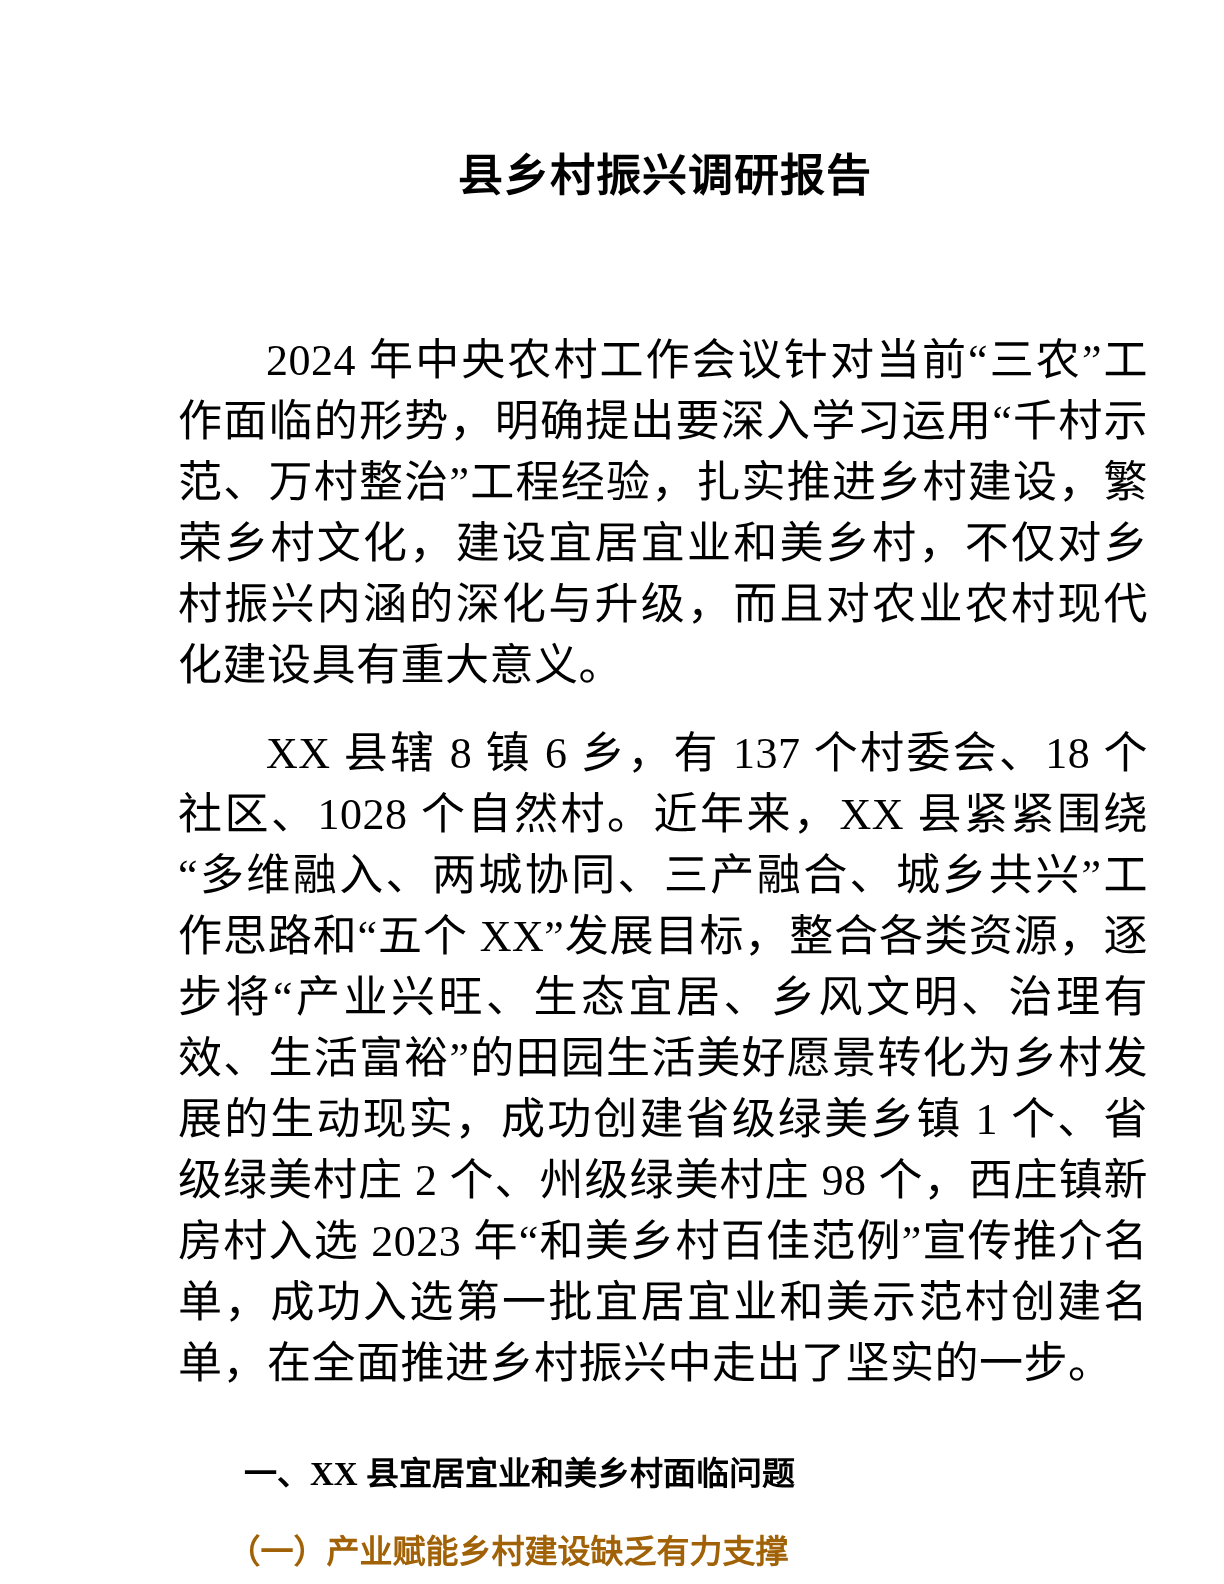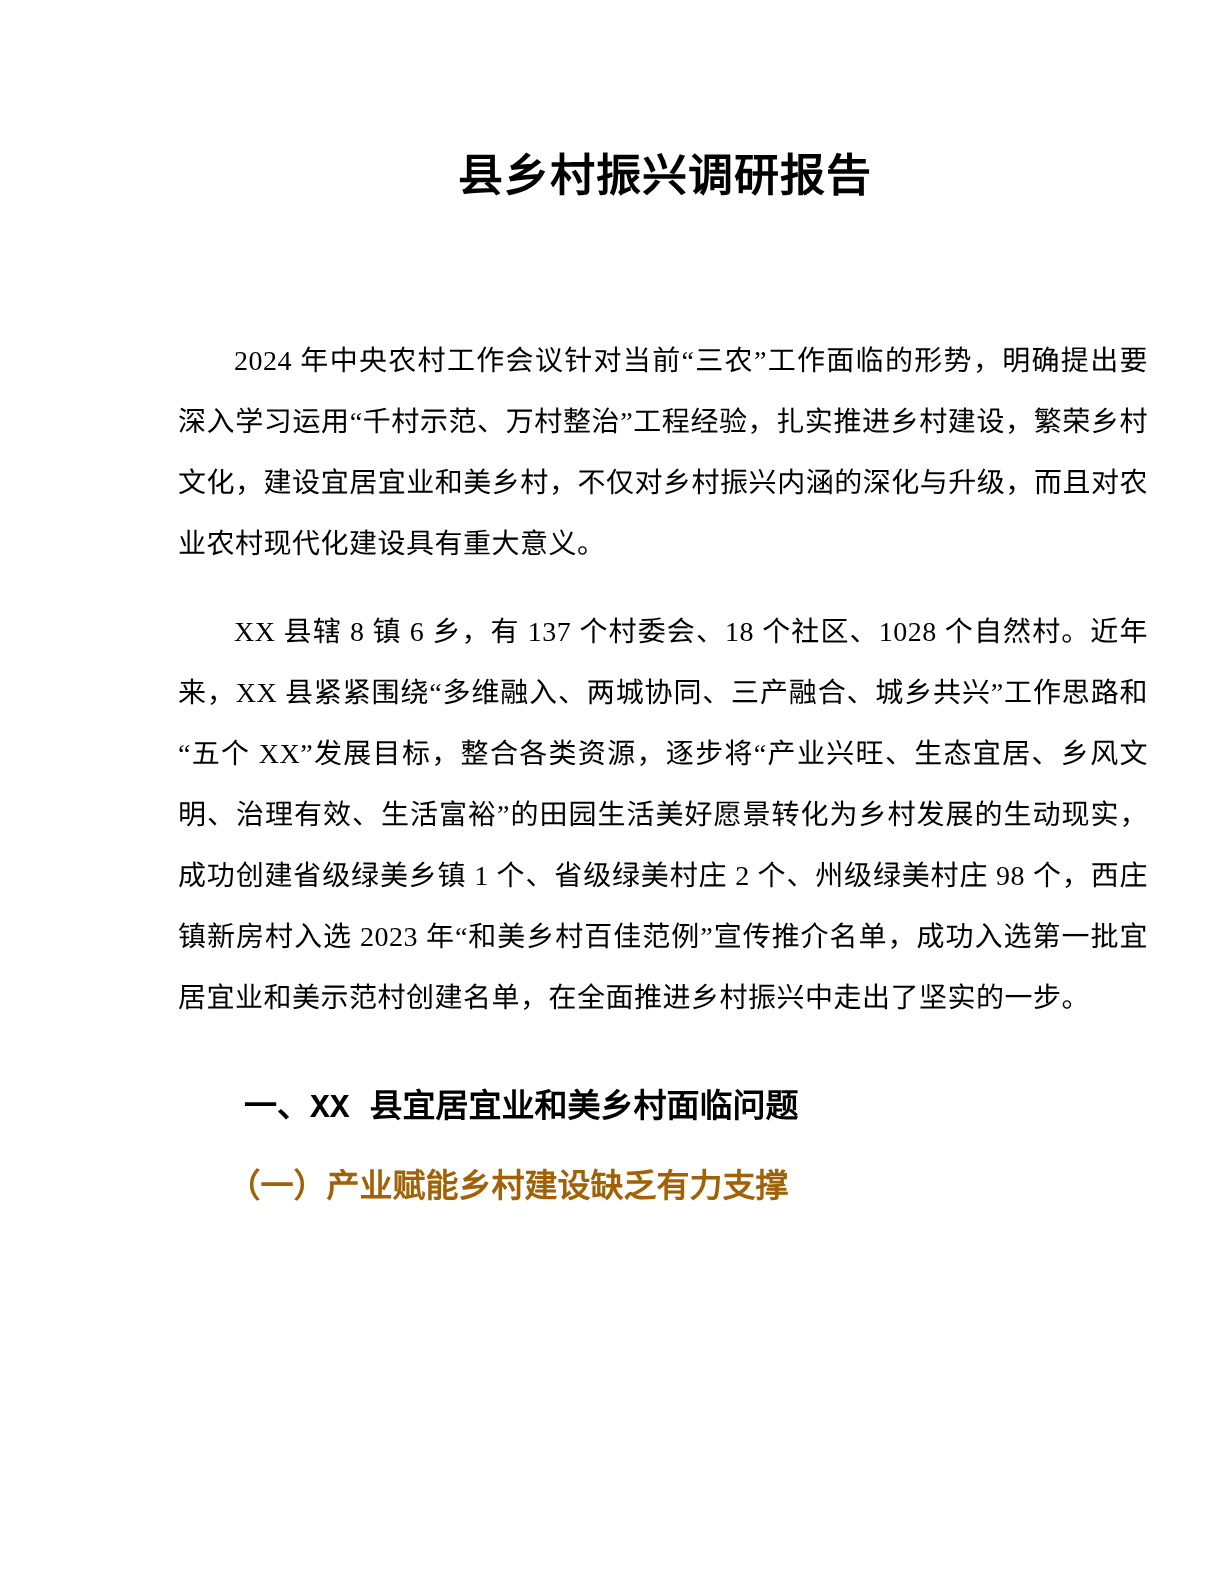--- a/index.html
+++ b/index.html
@@ -28,30 +28,30 @@
     text-align: center;
     letter-spacing: 1px;
     color: #000000;
   }
   .body-text {
     margin-top: 126px;
   }
   .body-paragraph {
     margin: 0 4px 27px 0;
     font-family: "Liberation Serif", "DejaVu Serif", serif;
-    font-size: 28px;
+    font-size: 44px;
     line-height: 61px;
     text-align: justify;
     text-indent: 2em;
     letter-spacing: 0.5px;
     color: #000000;
   }
   .section-heading {
     margin: 50px 0 0 0;
-    font-family: Liberation Mono, monospace;
+    font-family: Liberation Serif, serif;
     font-weight: bold;
     font-size: 33px;
     line-height: 61px;
     text-indent: 2em;
     color: #000000;
   }
   .subsection-heading {
     margin: 16px 0 0 0;
     font-family: "Liberation Sans", "DejaVu Sans", sans-serif;
     font-weight: bold;

